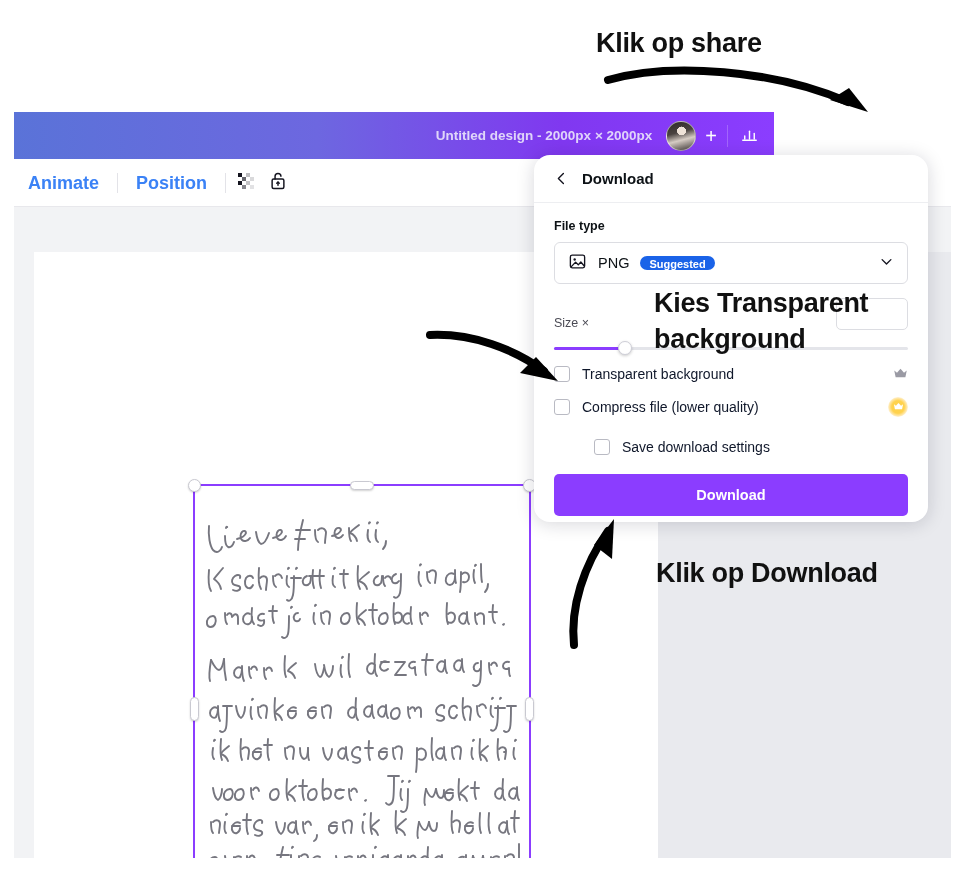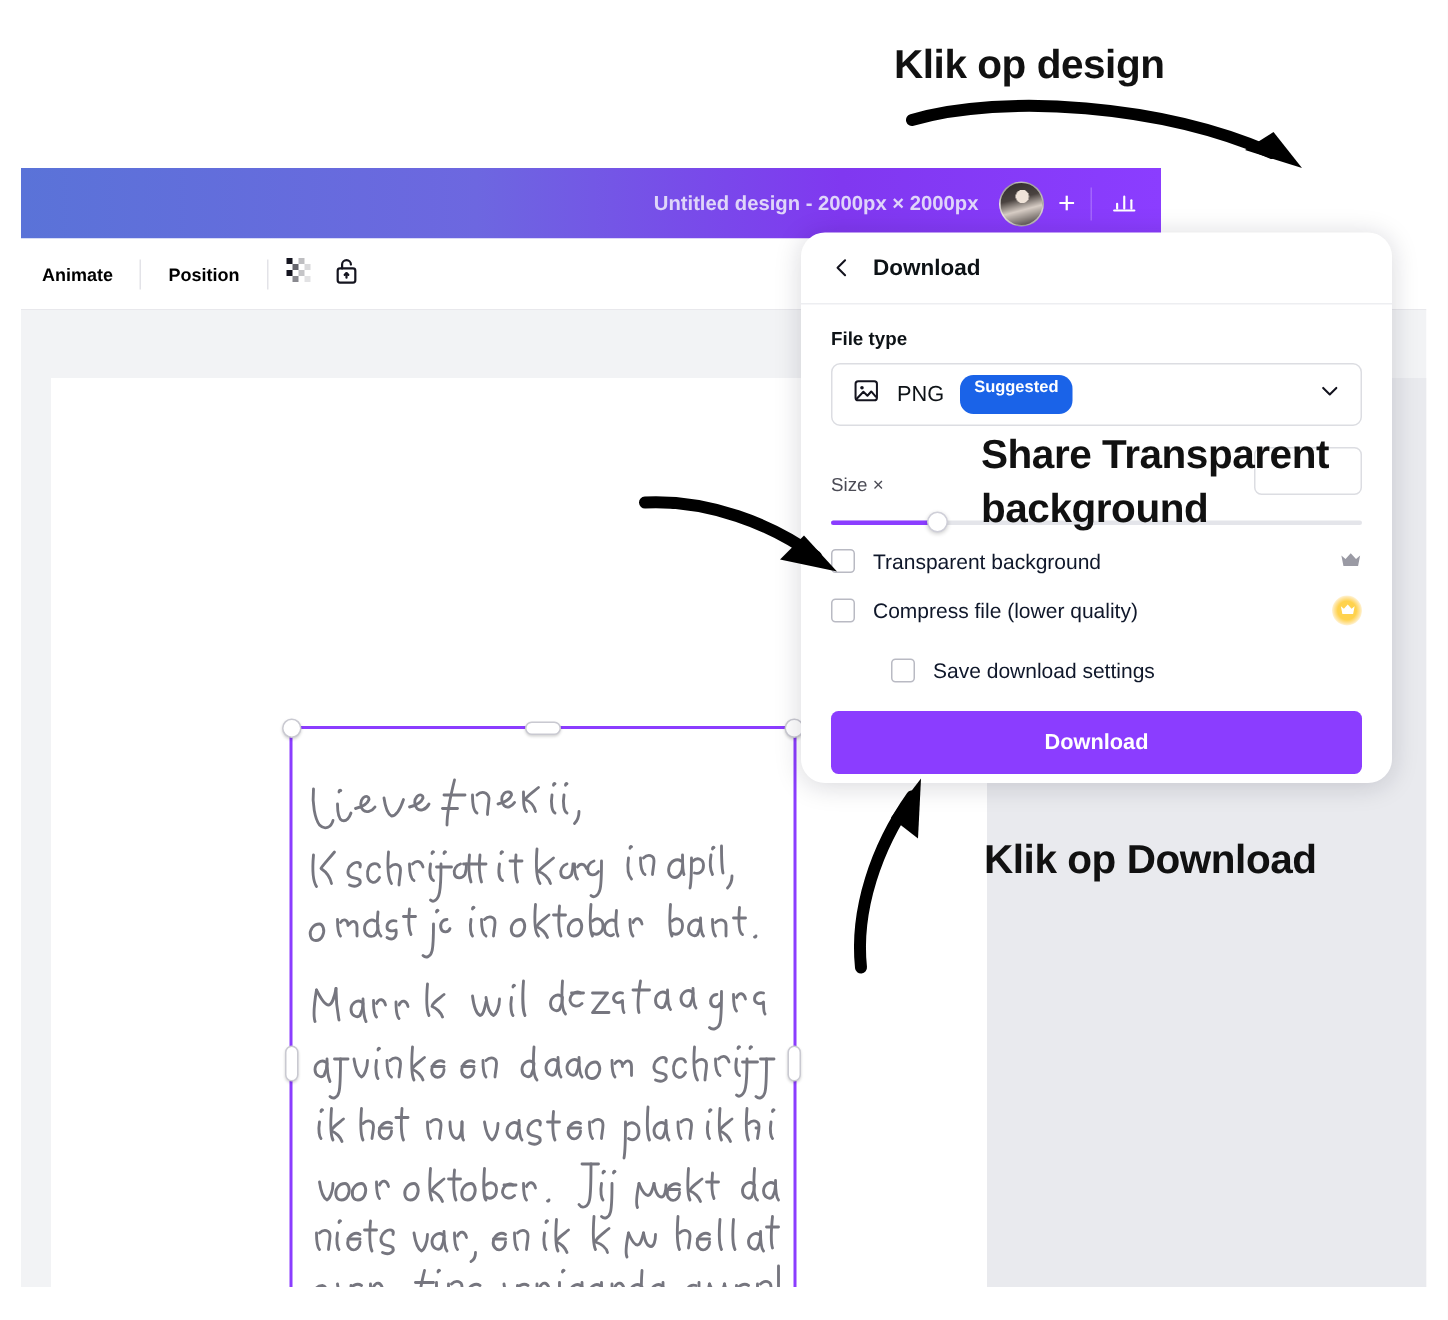--- a/index.html
+++ b/index.html
@@ -140,23 +140,23 @@
     top: 47px;
     width: 937px;
     height: 48px;
     background: #ffffff;
     border-bottom: 1px solid #e8e8ec;
     display: flex;
     align-items: center;
     box-sizing: border-box;
   }
   .tool-btn {
-    font-size: 12px;
+    font-size: 18px;
     font-weight: 700;
-    color: #000000;
+    color: #3b82f6;
     padding: 0 14px;
     line-height: 1;
   }
   .tool-divider {
     width: 1px;
     height: 20px;
     background: #e3e3e8;
     margin: 0 4px;
   }
   .tool-icon-btn {
@@ -298,21 +298,21 @@
     margin-left: 11px;
     margin-right: 11px;
     text-align: right;
   }
   #suggested-badge {
     background: #1a63e8;
     color: #ffffff;
     font-size: 11px;
     font-weight: 700;
     border-radius: 9px;
-    padding: 3px 9px 12px 9px;
+    padding: 3px 9px 0 9px;
     line-height: 1;
   }
   #filetype-chevron {
     margin-left: auto;
   }
 
   #size-row {
     display: flex;
     align-items: flex-end;
     margin-top: 14px;
@@ -963,22 +963,22 @@
 
     <div class="check-row" id="row-save">
       <div class="checkbox"></div>
       <span class="check-label">Save download settings</span>
     </div>
 
     <div id="download-button">Download</div>
   </div>
 </div>
 
-<div class="annot-text" id="annot-share">Klik op design</div>
-<div class="annot-text" id="annot-transparent">Share Transparent background</div>
+<div class="annot-text" id="annot-share">Klik op share</div>
+<div class="annot-text" id="annot-transparent">Kies Transparent background</div>
 <div class="annot-text" id="annot-download">Klik op Download</div>
 
 <svg class="annot-arrow" style="left:600px; top:58px; width:300px; height:62px;" viewBox="0 0 300 62">
   <path d="M8 22 C70 4, 175 12, 248 44" stroke="#000000" stroke-width="8" fill="none" stroke-linecap="round"></path>
   <path d="M268 54 L230 42 L249 30 Z" fill="#000000"></path>
 </svg>
 
 <svg class="annot-arrow" style="left:424px; top:325px; width:150px; height:68px;" viewBox="0 0 150 68">
   <path d="M6 10 C48 8, 90 24, 120 46" stroke="#000000" stroke-width="8" fill="none" stroke-linecap="round"></path>
   <path d="M134 56 L96 48 L112 32 Z" fill="#000000"></path>

